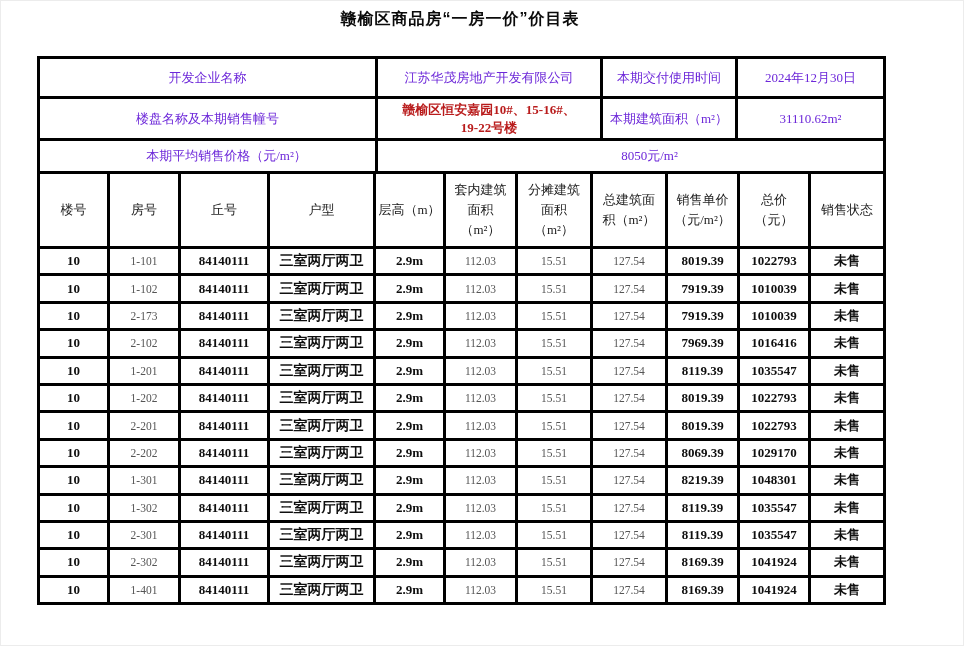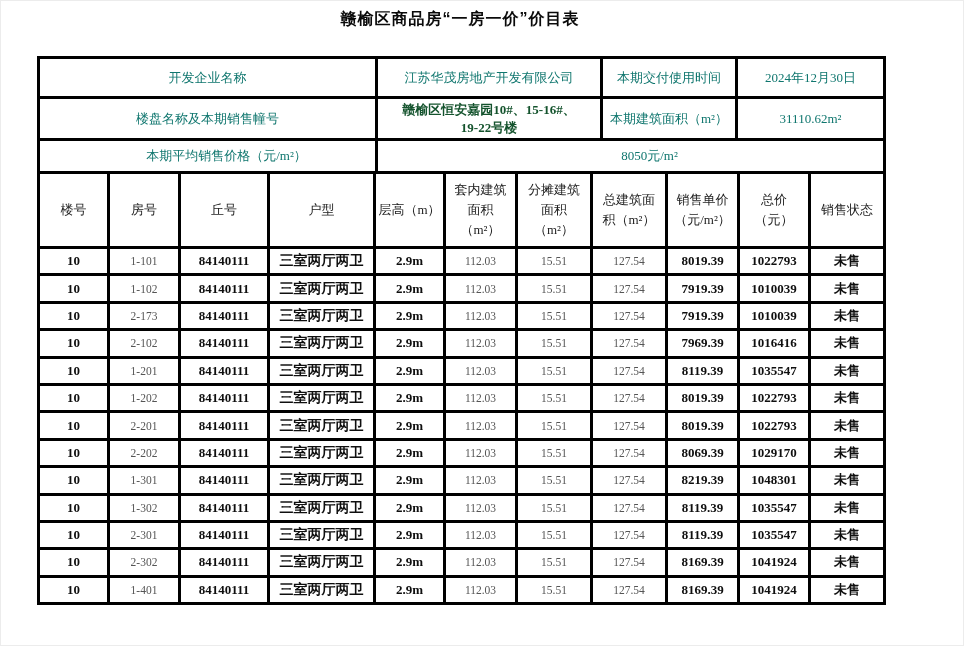--- a/index.html
+++ b/index.html
@@ -24,25 +24,25 @@
 
   table{border-collapse:collapse;table-layout:fixed;width:846px;}
   td,th{
     border:3px solid #000;
     text-align:center;vertical-align:middle;
     padding:0 2px;overflow:hidden;
     font-weight:normal;
   }
 
   
-  .info-table td{font-size:13px;color:#0f766e;}
+  .info-table td{font-size:13px;color:#6d28d9;}
   .info-table .r1 td{height:37px;}
   .info-table .r2 td{height:39px;}
   .info-table .r3 td{height:30px;padding-left:40px;}
-  .info-table .val-bold{font-weight:bold;color:#14532d;}
+  .info-table .val-bold{font-weight:bold;color:#b91c1c;}
   .pre{white-space:pre-line;line-height:1.35;}
 
   
   .main-table{margin-top:-3px;}
   .main-table th{
     height:72px;font-size:13px;color:#222;
     white-space:pre-line;line-height:1.55;font-weight:normal;
   }
   .main-table td{
     height:24.4px;font-size:13px;font-weight:bold;color:#0f0f0f;

